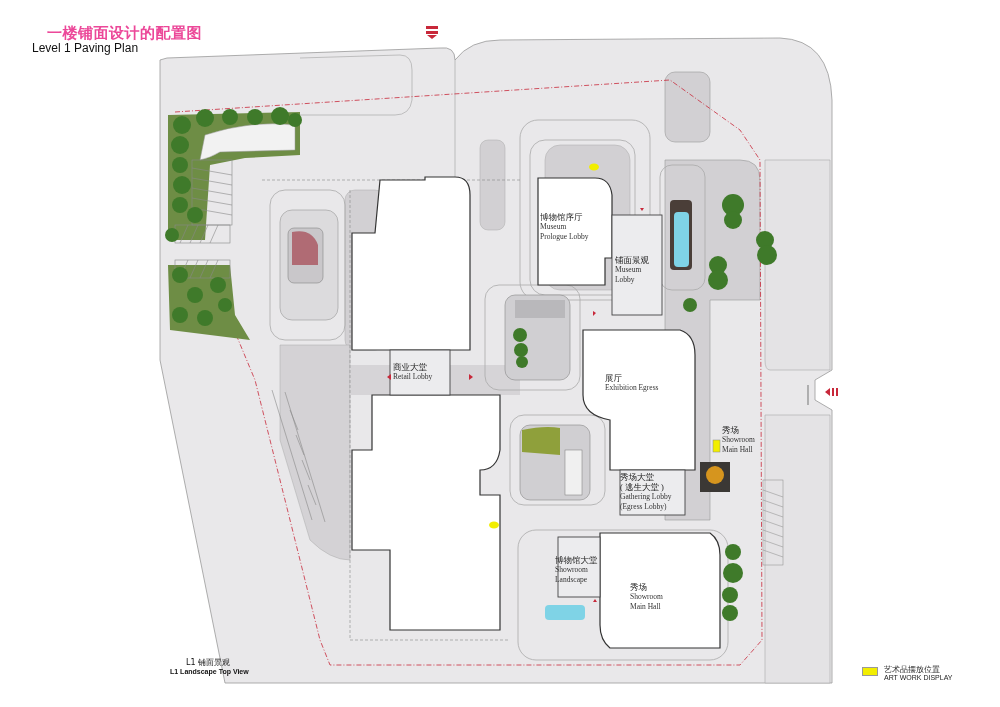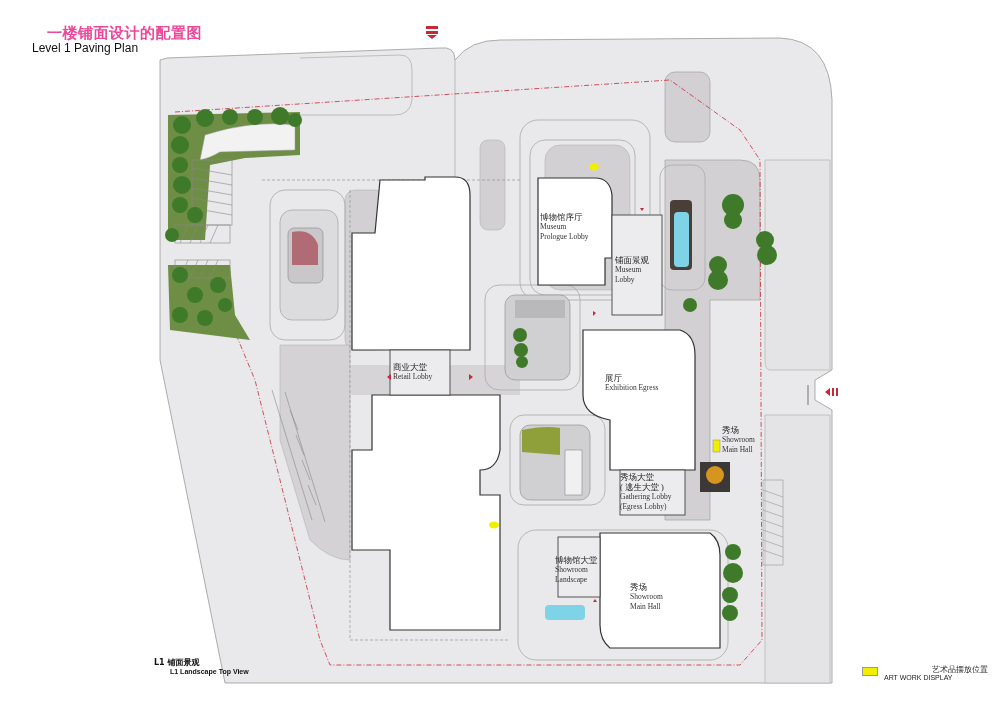--- a/index.html
+++ b/index.html
@@ -2,25 +2,25 @@
 <html><head>
 <meta charset="utf-8">
 <style>
   html,body{margin:0;padding:0;background:#fff;}
   body{width:1000px;height:707px;position:relative;overflow:hidden;font-family:"Liberation Sans",sans-serif;}
   .title-cn{position:absolute;left:47px;top:24px;font-size:15px;font-weight:bold;color:#ec4899;letter-spacing:0.5px;font-family:"DejaVu Sans",sans-serif;}
   .title-en{position:absolute;left:32px;top:41px;font-size:12px;color:#111;}
   svg.plan{position:absolute;left:0;top:0;}
   .lbl{position:absolute;text-align:left;color:#333;font-size:7.5px;line-height:10px;font-family:Liberation Serif, serif;}
   .lbl .cn{font-size:8.5px;color:#222;}
-  .caption-cn{position:absolute;left:154px;top:657px;font-size:8px;font-weight:bold;color:#111;font-family:"DejaVu Sans",sans-serif;}
+  .caption-cn{position:absolute;left:186px;top:657px;font-size:8px;font-weight:normal;color:#111;font-family:"DejaVu Sans",sans-serif;}
   .caption-en{position:absolute;left:170px;top:668px;font-size:7px;font-weight:bold;color:#111;}
   .legend{position:absolute;left:862px;top:664px;}
   .legend .swatch{position:absolute;left:0;top:3px;width:14px;height:7px;background:#f2ee00;border:1px solid #999;}
-  .legend .lcn{position:absolute;left:22px;top:0;font-size:8px;color:#222;white-space:nowrap;font-family:"DejaVu Sans",sans-serif;margin-left:48px;}
+  .legend .lcn{position:absolute;left:22px;top:0;font-size:8px;color:#222;white-space:nowrap;font-family:"DejaVu Sans",sans-serif;}
   .legend .len{position:absolute;left:22px;top:10px;font-size:7px;color:#222;white-space:nowrap;}
 </style>
 </head>
 <body>
 
 <div class="title-cn">一楼铺面设计的配置图</div>
 <div class="title-en">Level 1 Paving Plan</div>
 
 <svg class="plan" width="1000" height="707" viewBox="0 0 1000 707">
 

